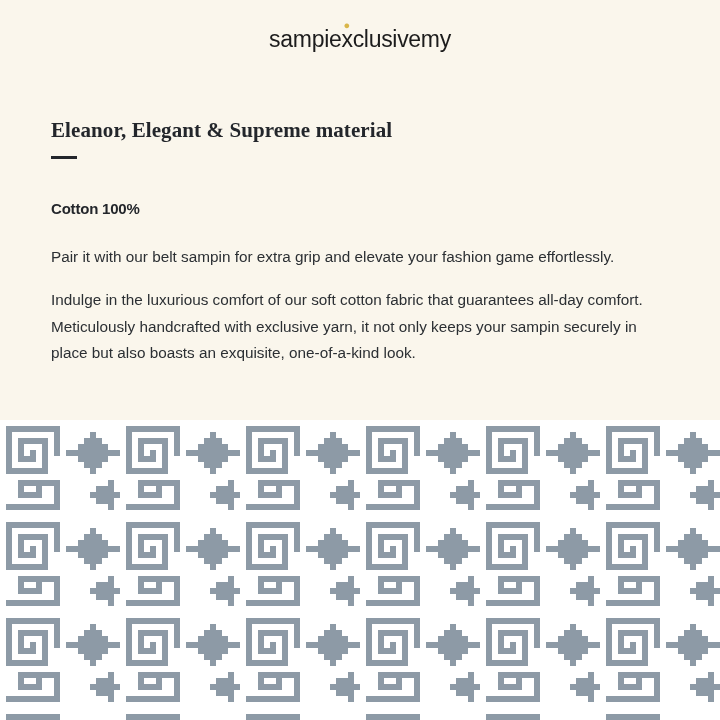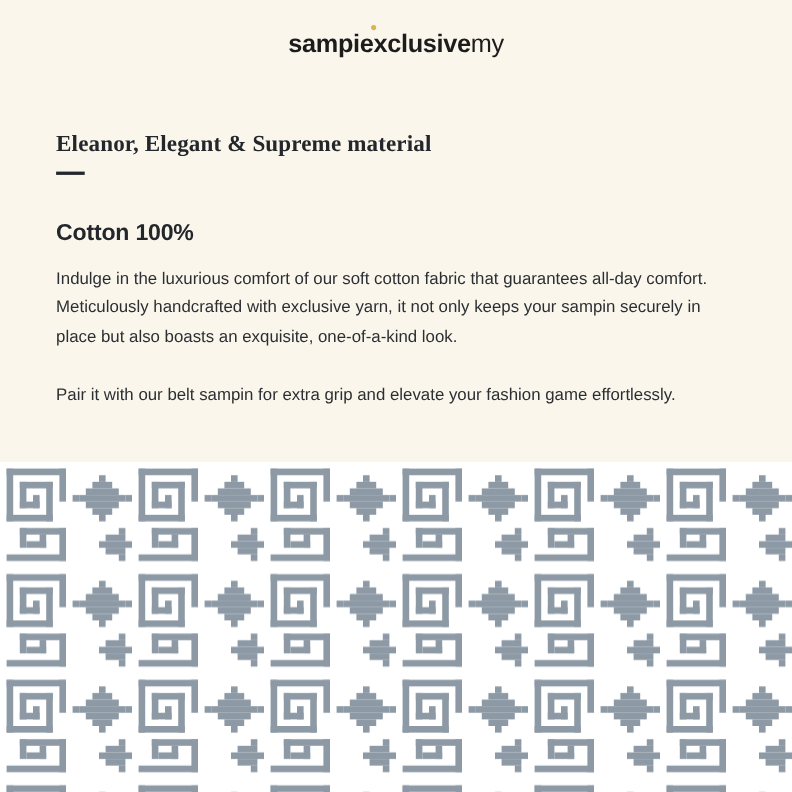--- a/index.html
+++ b/index.html
@@ -30,21 +30,21 @@
   }
   .brand-logo {
     display: inline-block;
     position: relative;
     font-family: "Liberation Sans", sans-serif;
     font-size: 23px;
     letter-spacing: -0.3px;
     color: #1c1c1c;
     line-height: 1;
   }
-  .brand-part-light { font-weight: 700; }
+  .brand-part-light { font-weight: 400; }
   .brand-part-bold { font-weight: 400; }
   .brand-dot {
     position: absolute;
     top: -8px;
     left: 74px;
     width: 7px;
     height: 7px;
     color: #d9b64a;
     font-size: 11px;
     line-height: 1;
@@ -66,21 +66,21 @@
     letter-spacing: 0.1px;
   }
   .rule {
     width: 26px;
     height: 3px;
     background: #23262b;
     margin-top: 13px;
   }
   .subhead {
     font-family: "Liberation Sans", sans-serif;
-    font-size: 21px;
+    font-size: 15px;
     font-weight: 700;
     color: #23262b;
     margin: 41px 0 0 0;
     letter-spacing: -0.2px;
   }
   .para {
     font-family: "Liberation Sans", sans-serif;
     font-size: 15.3px;
     line-height: 1.72;
     color: #2b2f33;
@@ -111,22 +111,22 @@
   <div class="brand-header">
     <div class="brand-logo">
       <span class="brand-dot">●</span><span class="brand-part-light">samp</span><span class="brand-part-light">i</span><span class="brand-part-light">exclusive</span><span class="brand-part-bold">my</span>
     </div>
   </div>
 
   <div class="content">
     <h1 class="headline">Eleanor, Elegant &amp; Supreme material</h1>
     <div class="rule"></div>
     <h2 class="subhead">Cotton 100%</h2>
+    <p class="para second">Pair it with our belt sampin for extra grip and elevate your fashion game effortlessly.</p>
     <p class="para">Indulge in the luxurious comfort of our soft cotton fabric that guarantees all-day comfort. Meticulously handcrafted with exclusive yarn, it not only keeps your sampin securely in place but also boasts an exquisite, one-of-a-kind look.</p>
-    <p class="para second">Pair it with our belt sampin for extra grip and elevate your fashion game effortlessly.</p>
   </div>
 
   <div class="band">
     <svg width="720" height="300" viewBox="0 0 720 300" xmlns="http://www.w3.org/2000/svg">
       <defs>
 
         <pattern id="songket" x="0" y="0" width="120" height="96" patternUnits="userSpaceOnUse">
           <rect width="120" height="96" fill="#ffffff"></rect>
           <g fill="#8d9aa6">
 

